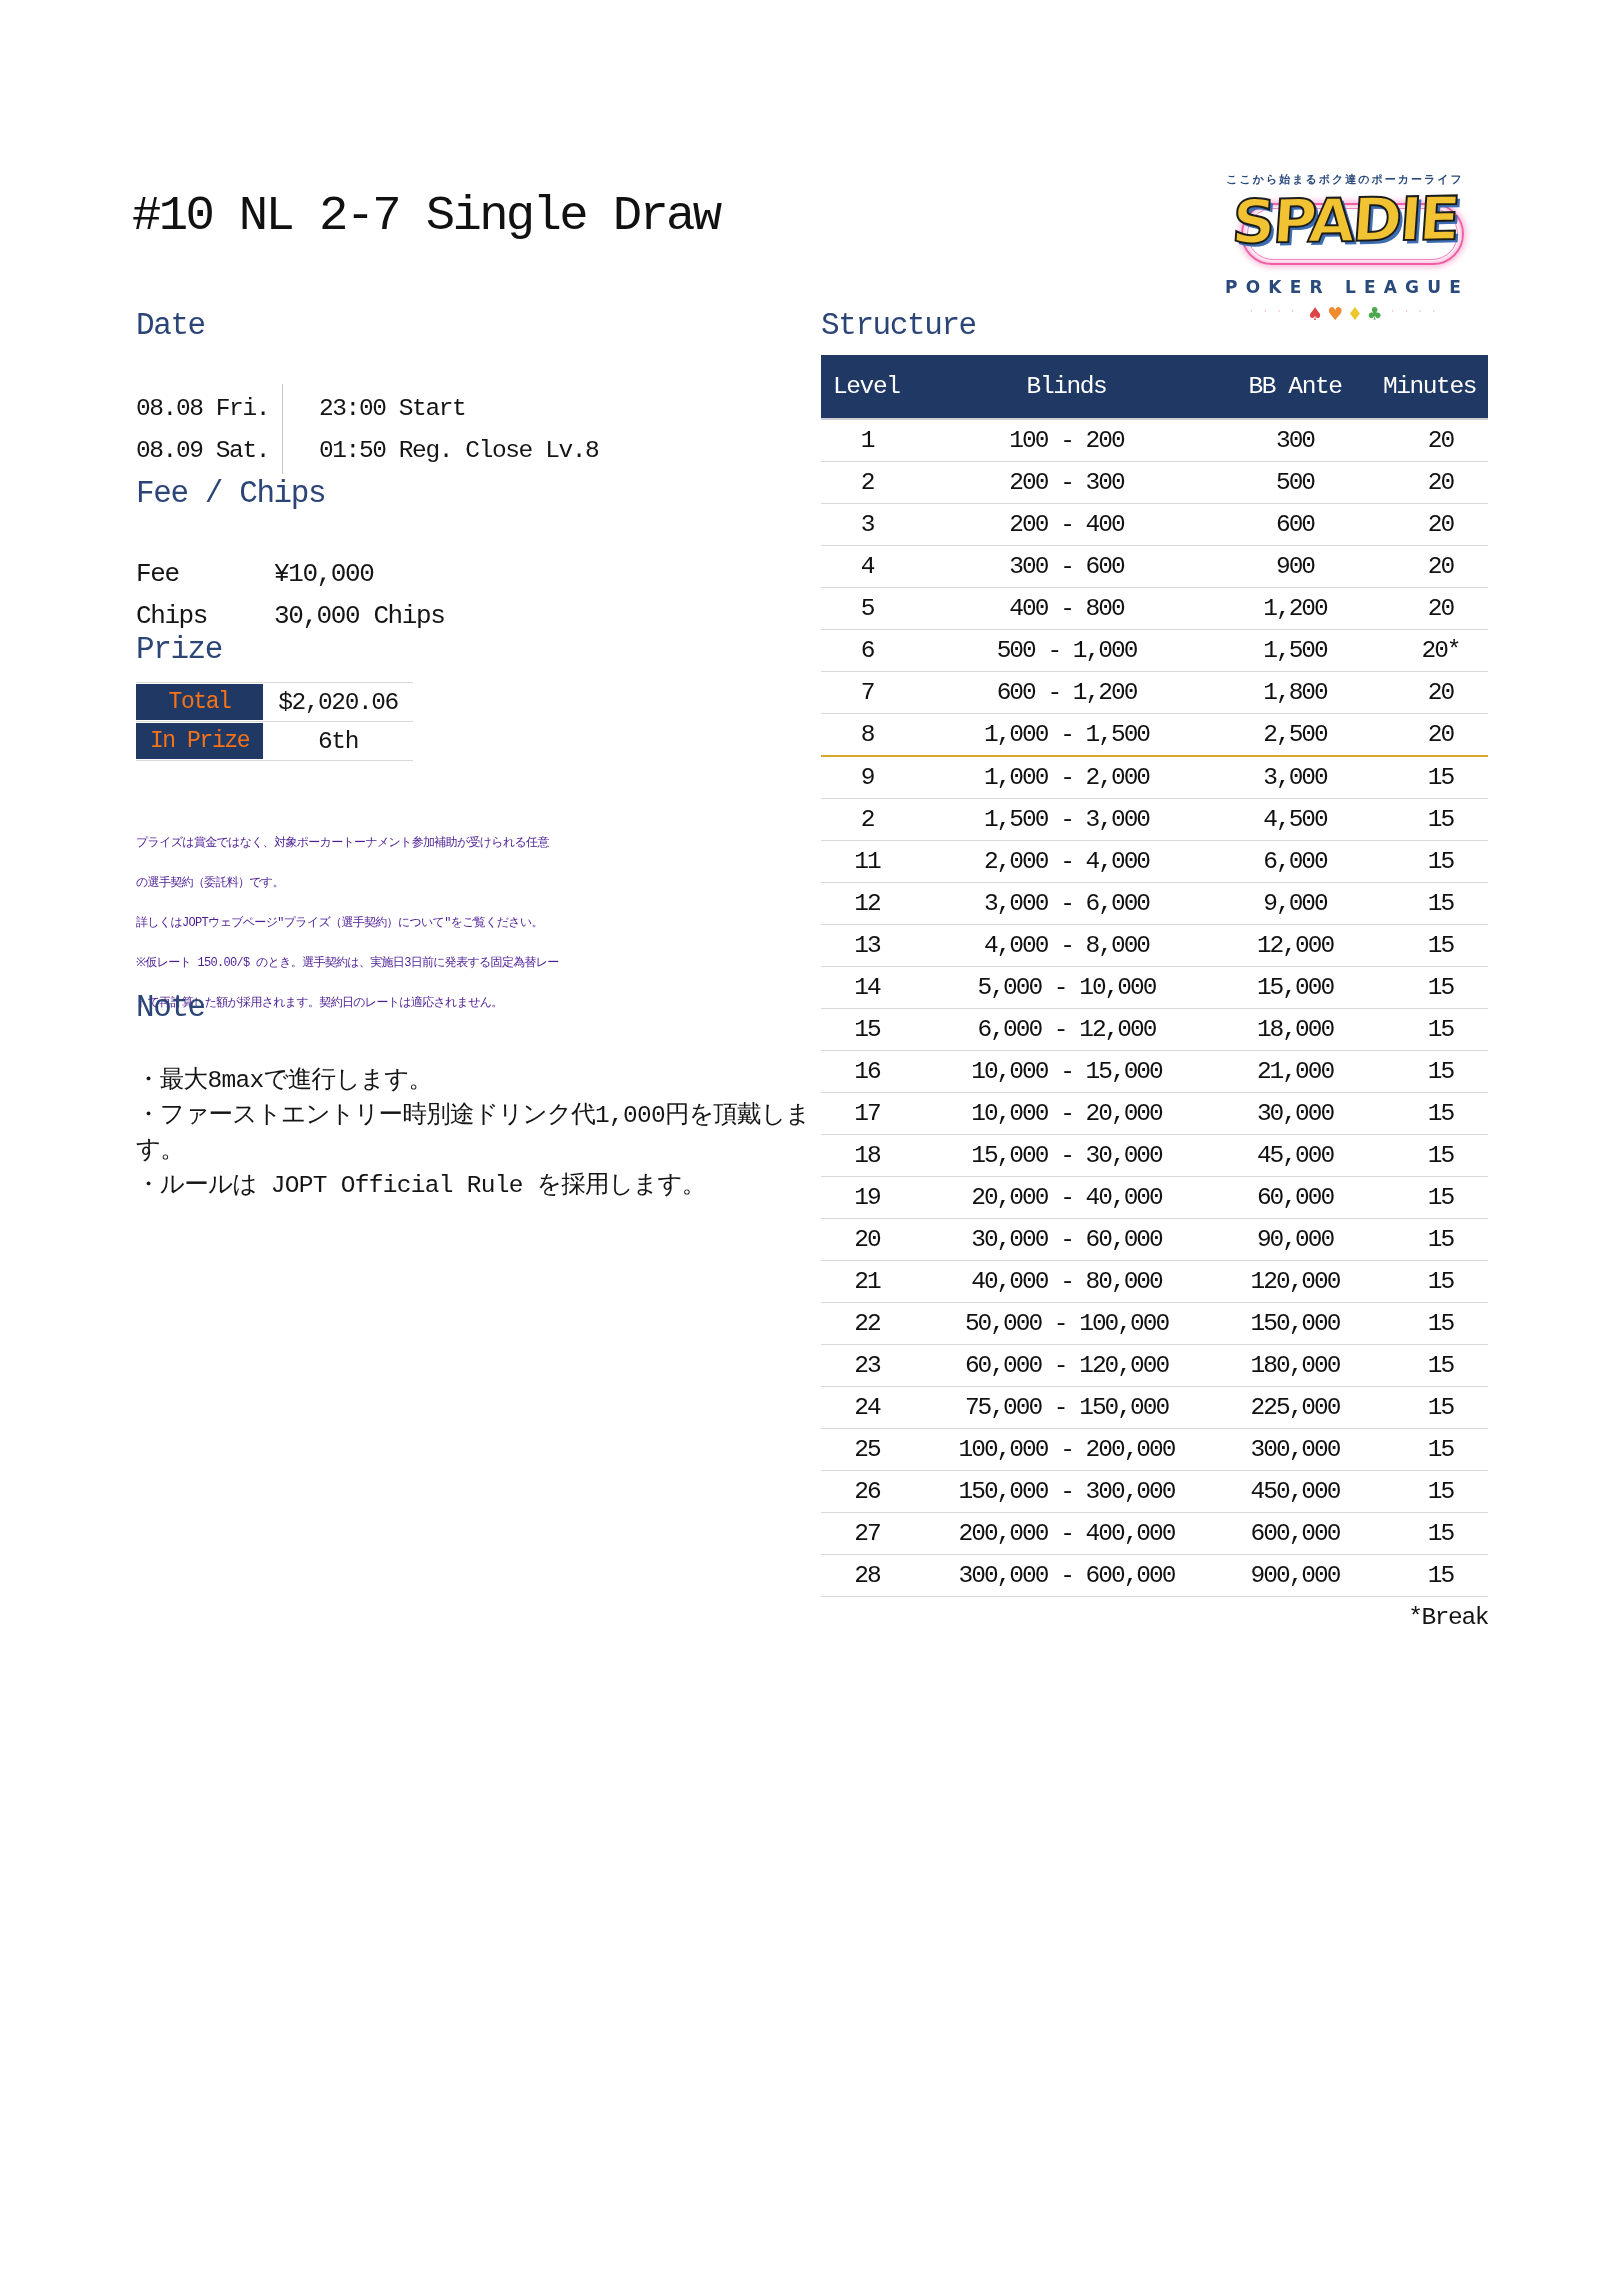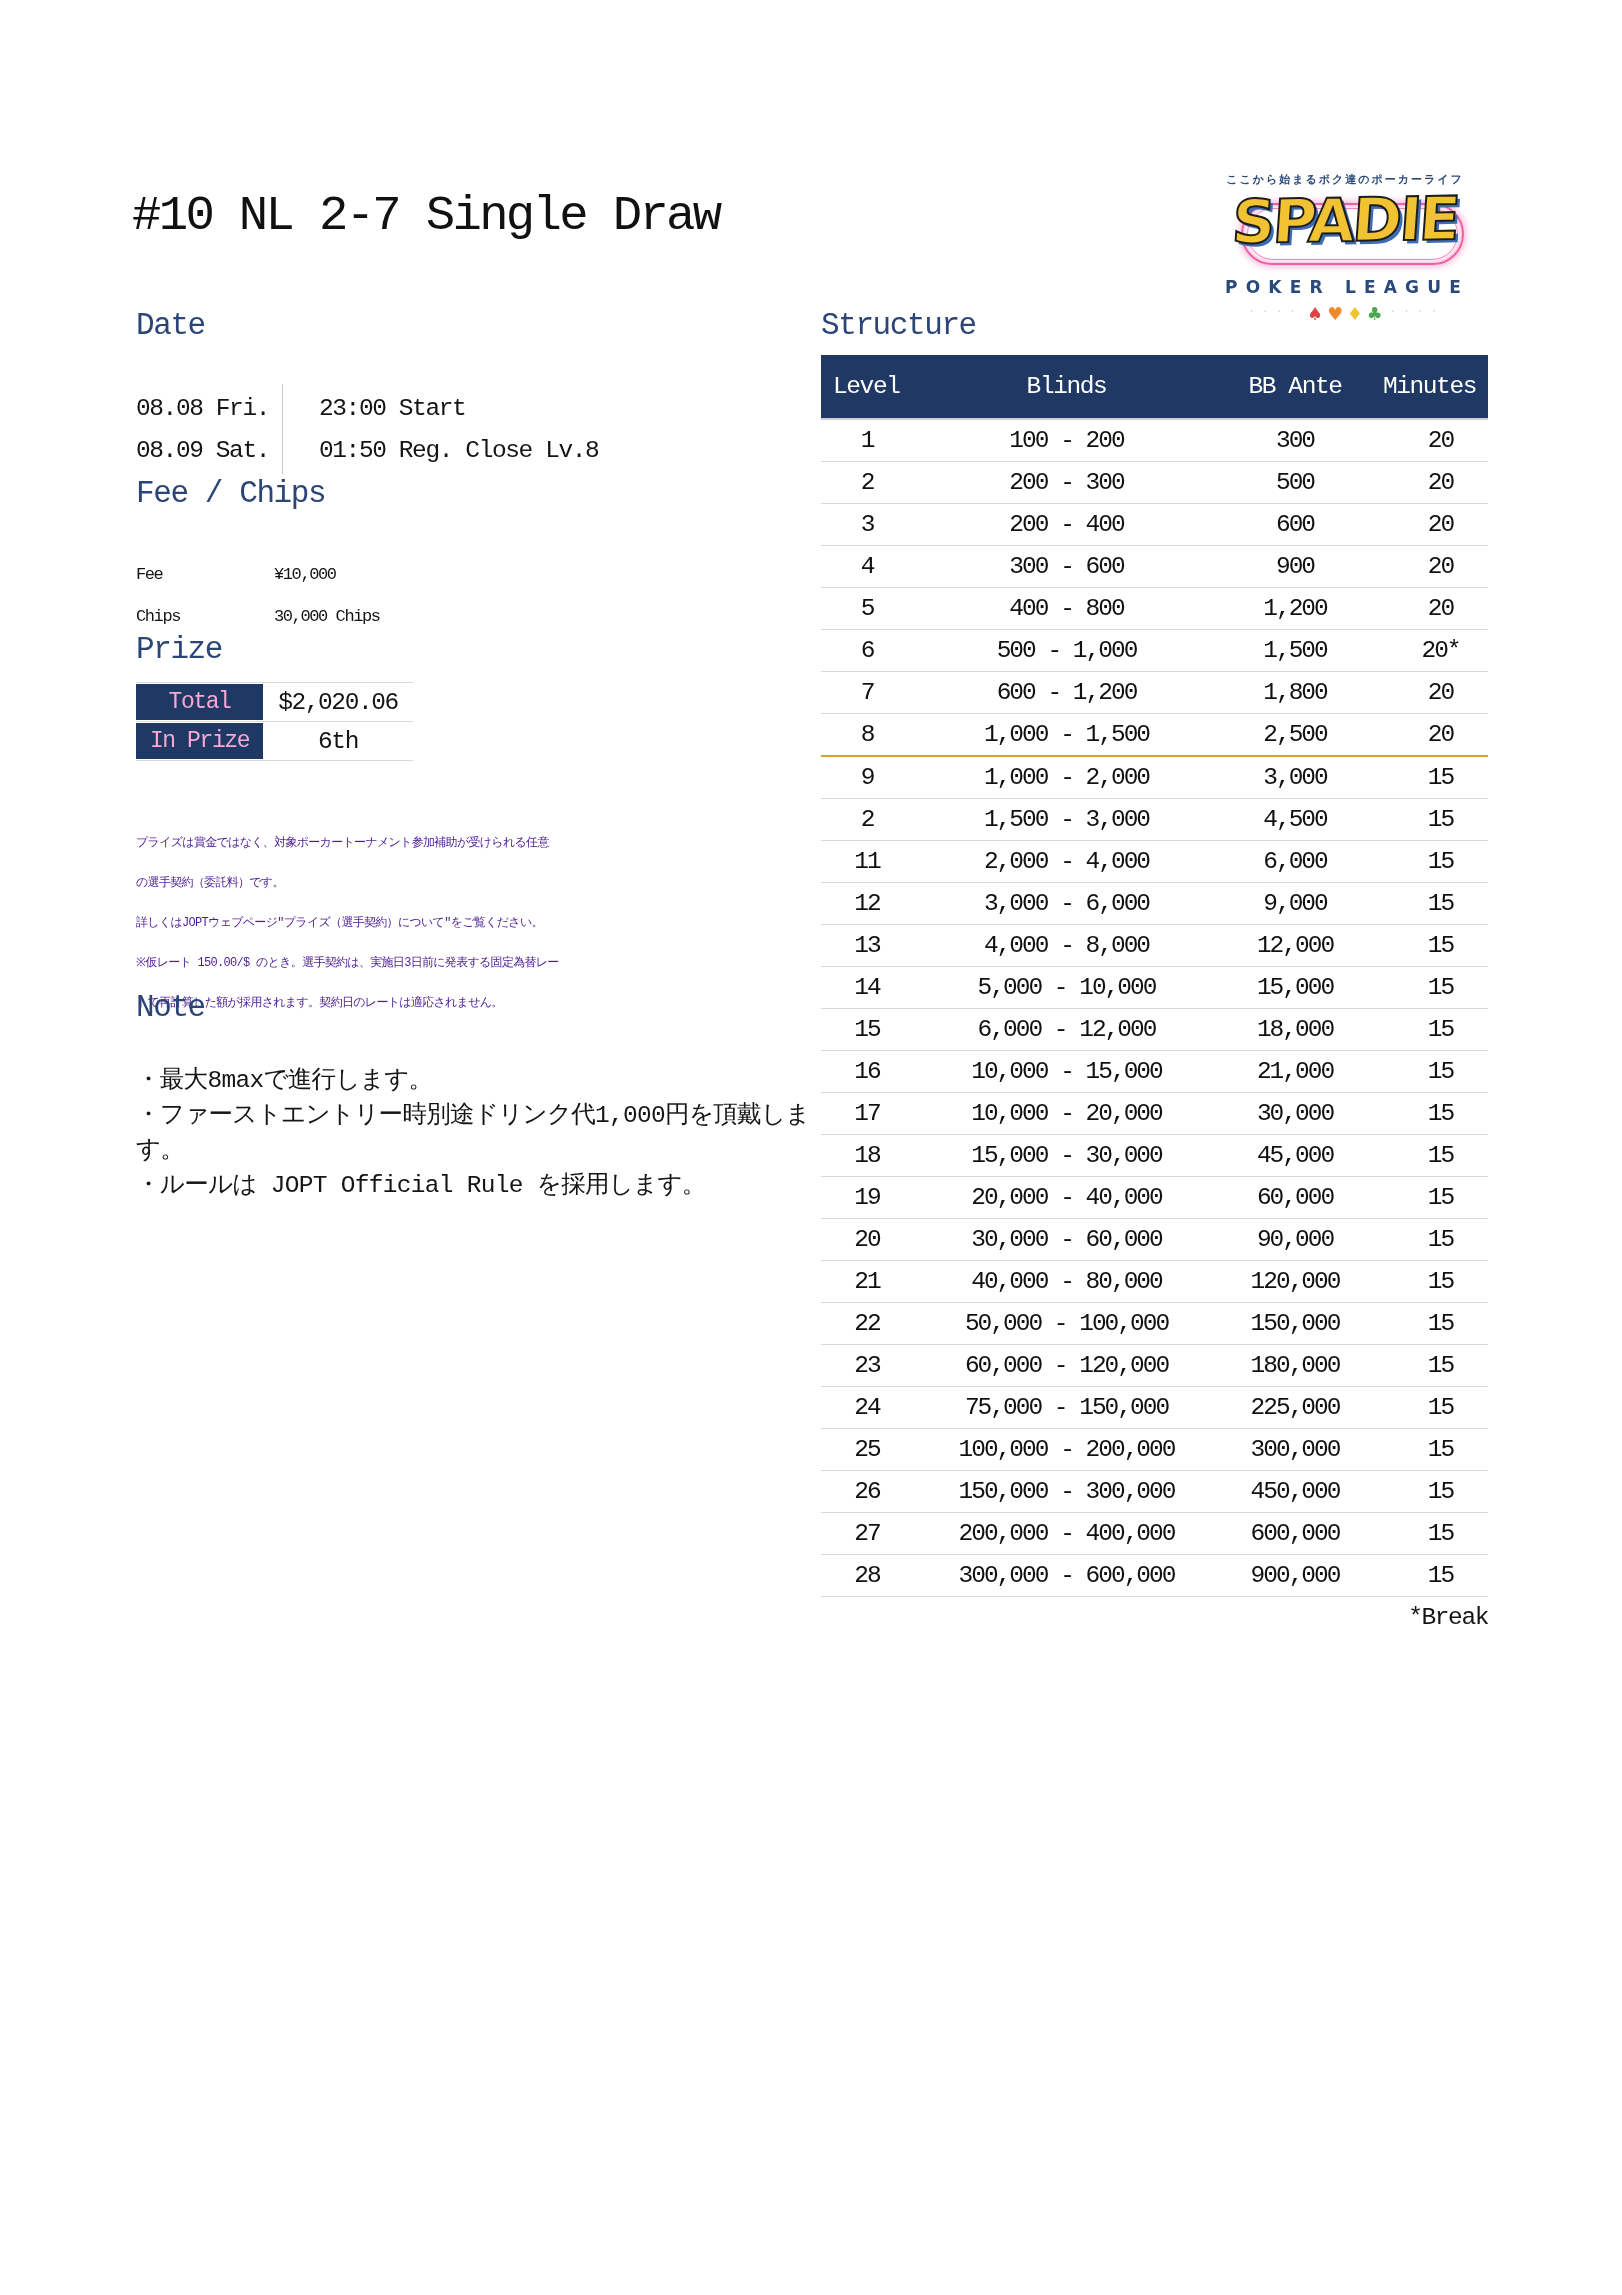--- a/index.html
+++ b/index.html
@@ -47,28 +47,28 @@
   .sec-date{left:136px;top:308px;}
   .date-rows{position:relative;margin-top:44px;}
   .date-row{display:flex;height:42px;align-items:center;font-size:24.5px;letter-spacing:-1.4px;}
   .date-cell{width:146px;}
   .time-cell{padding-left:37px;}
   .date-divider{position:absolute;left:146px;top:-2.7px;width:1.4px;height:90px;background:#c9c9c9;}
 
   
   .sec-fee{left:136px;top:476px;}
   .fee-rows{margin-top:42px;}
-  .fee-row{display:flex;height:42px;align-items:center;font-size:17px;letter-spacing:-1.4px;}
+  .fee-row{display:flex;height:42px;align-items:center;font-size:26px;letter-spacing:-1.4px;}
   .fee-label{width:138px;}
 
   
   .sec-prize{left:136px;top:632px;}
   .prize-table{margin-top:15px;width:277px;border-top:1.4px solid #d9d9d9;}
   .prize-row{display:flex;align-items:stretch;height:38px;border-bottom:1.4px solid #d9d9d9;}
-  .prize-label{width:127px;background:#1f3864;color:#f9a8d4;display:flex;align-items:center;
+  .prize-label{width:127px;background:#1f3864;color:#f97316;display:flex;align-items:center;
     justify-content:center;font-size:23px;letter-spacing:-1.4px;margin:1.4px 0;}
   .prize-value{flex:1;display:flex;align-items:center;justify-content:center;
     font-size:24.5px;letter-spacing:-1.4px;}
 
   
   .disclaimer{left:136px;top:823px;width:722px;font-size:12px;line-height:40px;
     letter-spacing:-0.7px;white-space:pre-line;color:#4c1d95;}
 
   
   .sec-note{left:136px;top:990px;width:682px;}

